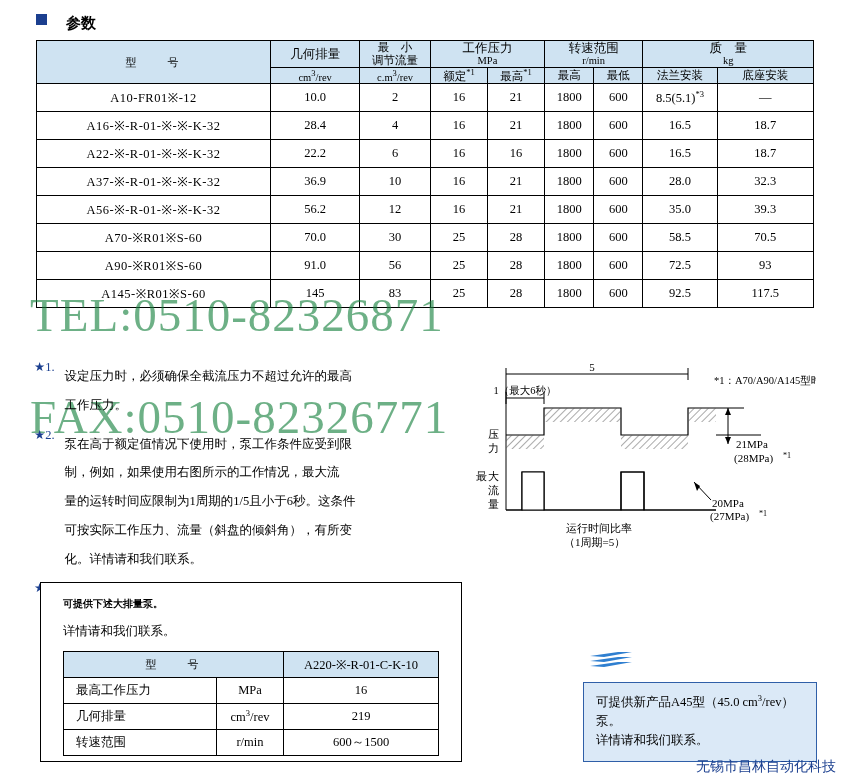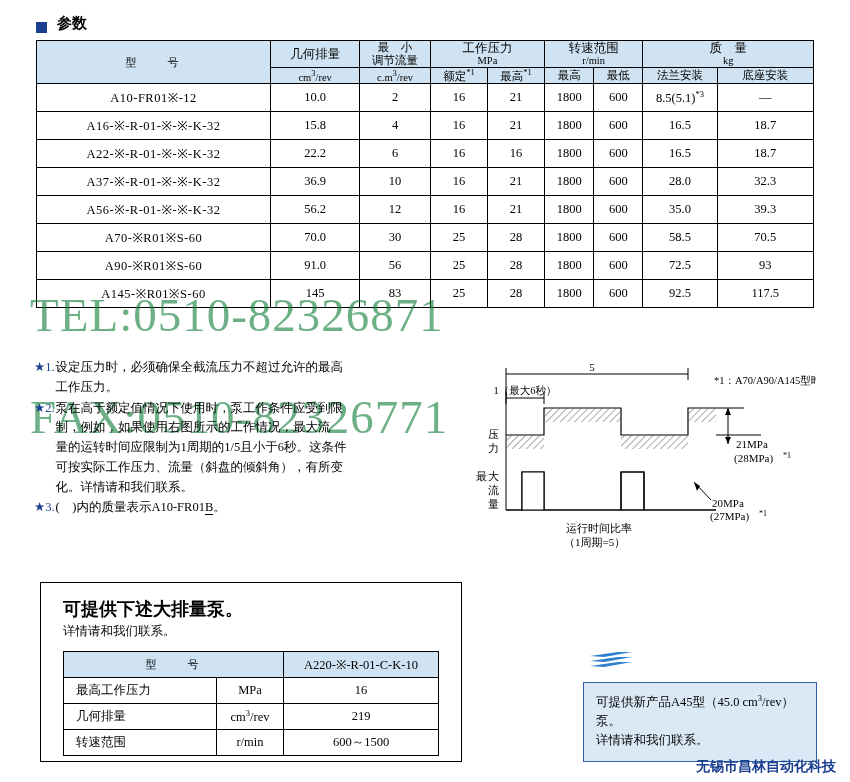--- a/index.html
+++ b/index.html
@@ -9,21 +9,21 @@
     font-family:"Liberation Serif", serif;
     color:#000;
     position:relative;
     overflow:hidden;
   }
   .page{position:relative;width:850px;height:782px;}
 
   
   .sec-title{
     position:absolute;left:36px;top:14px;
-    display:flex;align-items:flex-end;gap:10px;
+    display:flex;align-items:flex-start;gap:19px;
     font-size:15px;font-weight:bold;
     font-family:"Liberation Sans", sans-serif;
   }
   .sq{width:11px;height:11px;background:#1b3f8f;display:inline-block;}
 
   
   .tbl-wrap{position:absolute;left:36px;top:40px;width:778px;}
   table.main{border-collapse:collapse;width:778px;font-size:12.5px;}
   table.main th,table.main td{
     border:1px solid #000;
@@ -64,35 +64,35 @@
 
   
   .notes{
     position:absolute;left:34px;top:358px;width:452px;
     font-size:12.5px;line-height:1.58;
     font-family:"Liberation Serif", serif;
   }
   .note{display:flex;margin-bottom:1px;}
   .star{color:#1b3f8f;margin-right:1px;flex:0 0 auto;}
   .note-body{flex:1 1 auto;}
-  .note-body p{margin:0;}
+  .note-body p{margin:9px;}
   .ul{border-bottom:1px solid #000;}
 
   
   .diagram{position:absolute;left:466px;top:360px;width:350px;height:210px;}
   .diagram svg{display:block;}
 
   
   .box{
     position:absolute;left:40px;top:582px;width:420px;height:178px;
     border:1px solid #000;background:#fff;
   }
   .box-title{
     position:absolute;left:22px;top:14px;
-    font-size:18px;font-weight:bold;
+    font-size:10px;font-weight:bold;
     font-family:"Liberation Sans", sans-serif;
   }
   .box-sub{
     position:absolute;left:22px;top:40px;
     font-size:12.5px;
   }
   table.sub{
     position:absolute;left:22px;top:68px;
     border-collapse:collapse;width:376px;font-size:12.5px;
   }
@@ -109,21 +109,21 @@
   .rbox p{margin:0;font-size:12.5px;line-height:1.5;padding:0;}
   .rbox-inner{padding:9px 2px 0 12px;font-family:Liberation Serif, serif;}
   .logo{
     position:absolute;left:588px;top:650px;
     width:46px;height:22px;
   }
 
   
   .footer{
     position:absolute;right:14px;bottom:6px;
-    font-size:14px;font-weight:bold;color:#1b3f8f;
+    font-size:14px;font-weight:normal;color:#1b3f8f;
     font-family:"Liberation Sans", sans-serif;
     margin-left:25px;
   }
 </style>
 </head>
 <body>
 
 <div class="page">
 
   <div class="sec-title">
@@ -180,21 +180,21 @@
             <td class="c-min">2</td>
             <td class="c-rated">16</td>
             <td class="c-max">21</td>
             <td class="c-rmax">1800</td>
             <td class="c-rmin">600</td>
             <td class="c-flange">8.5(5.1)<span class="sup">*3</span></td>
             <td class="c-base">—</td>
           </tr>
           <tr>
             <td class="c-model model-cell">A16-※-R-01-※-※-K-32</td>
-            <td class="c-disp">15.8</td>
+            <td class="c-disp">28.4</td>
             <td class="c-min">4</td>
             <td class="c-rated">16</td>
             <td class="c-max">21</td>
             <td class="c-rmax">1800</td>
             <td class="c-rmin">600</td>
             <td class="c-flange">16.5</td>
             <td class="c-base">18.7</td>
           </tr>
           <tr>
             <td class="c-model model-cell">A22-※-R-01-※-※-K-32</td>

